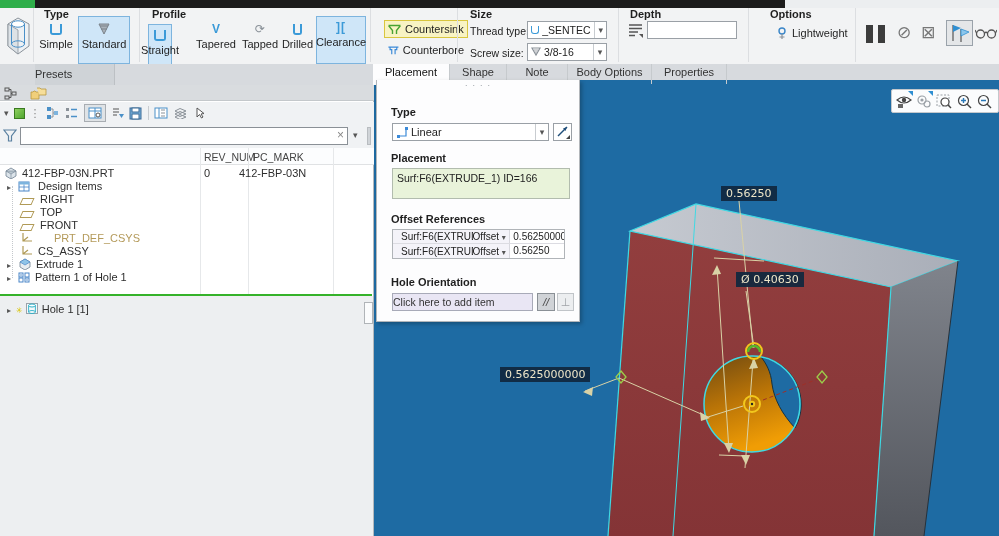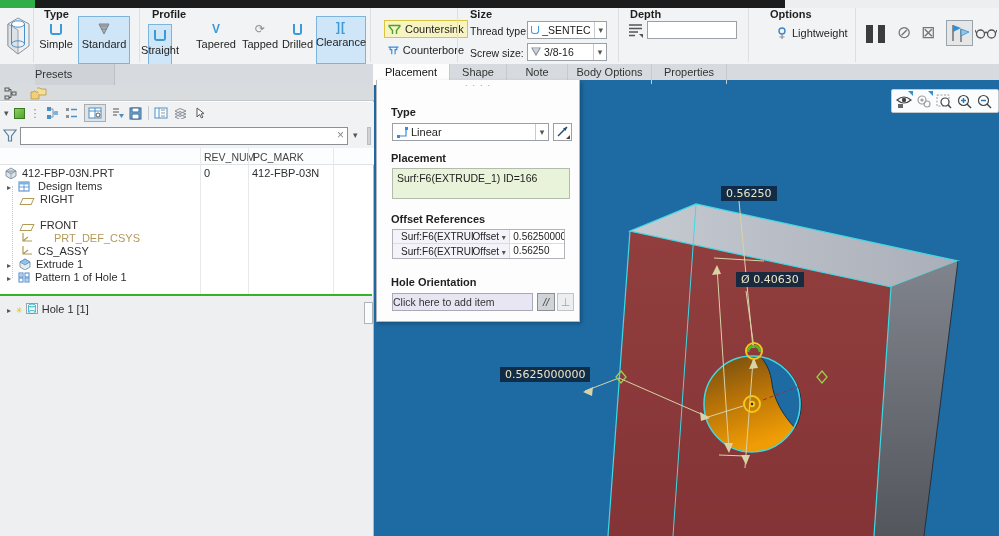--- a/index.html
+++ b/index.html
@@ -372,34 +372,38 @@
   <div class="abs" style="left:12px;top:101px;height:92px;border-left:1px dotted #c4c8cc"></div>
 
   <div class="trow" style="top:81px;width:374px">
     <svg style="margin-left:4px" width="13" height="12" viewBox="0 0 13 12">
         <polygon points="2,4 7,1 12,4 12,9 7,12 2,9" fill="#dce4ea" stroke="#708090" stroke-width="0.8"></polygon>
         <polygon points="2,4 7,7 12,4" fill="#b9c6cf" stroke="#708090" stroke-width="0.6"></polygon>
         <path d="M7,7 V12" stroke="#708090" stroke-width="0.6"></path>
       </svg>
     <span style="margin-left:5px">412-FBP-03N.PRT</span>
     <span class="abs" style="left:204px">0</span>
-    <span class="abs" style="left:252px">412-FBP-03N</span>
+    <span class="abs" style="left:239px">412-FBP-03N</span>
   </div>
   <div class="trow" style="top:94px;width:200px">
     <span class="texpand" style="margin-left:4px">▸</span>
     <svg style="margin-left:4px" width="12" height="11" viewBox="0 0 12 11">
         <rect x="1" y="1" width="10" height="9" fill="#fff" stroke="#4a86c8"></rect>
         <rect x="1" y="1" width="10" height="2.5" fill="#7db4de"></rect>
         <path d="M1,6 H11 M6,3.5 V10" stroke="#4a86c8" stroke-width="0.8"></path>
       </svg>
     <span style="margin-left:8px">Design Items</span>
   </div>
   <div class="trow" style="top:107px;width:200px">
     <span class="dplane" style="margin-left:21px"></span>
     <span style="margin-left:7px">RIGHT</span>
+  </div>
+  <div class="trow" style="top:120px;width:200px">
+    <span class="dplane" style="margin-left:21px"></span>
+    <span style="margin-left:7px">TOP</span>
   </div>
   <div class="trow" style="top:133px;width:200px">
     <span class="dplane" style="margin-left:21px"></span>
     <span style="margin-left:7px">FRONT</span>
   </div>
   <div class="trow muted" style="top:146px;width:200px">
     <svg style="margin-left:20px" width="13" height="12" viewBox="0 0 13 12">
         <path d="M3,1 V9 H12 M3,9 L8,5" fill="none" stroke="#b09a56" stroke-width="1.2"></path>
       </svg>
     <span style="margin-left:21px">PRT_DEF_CSYS</span>

